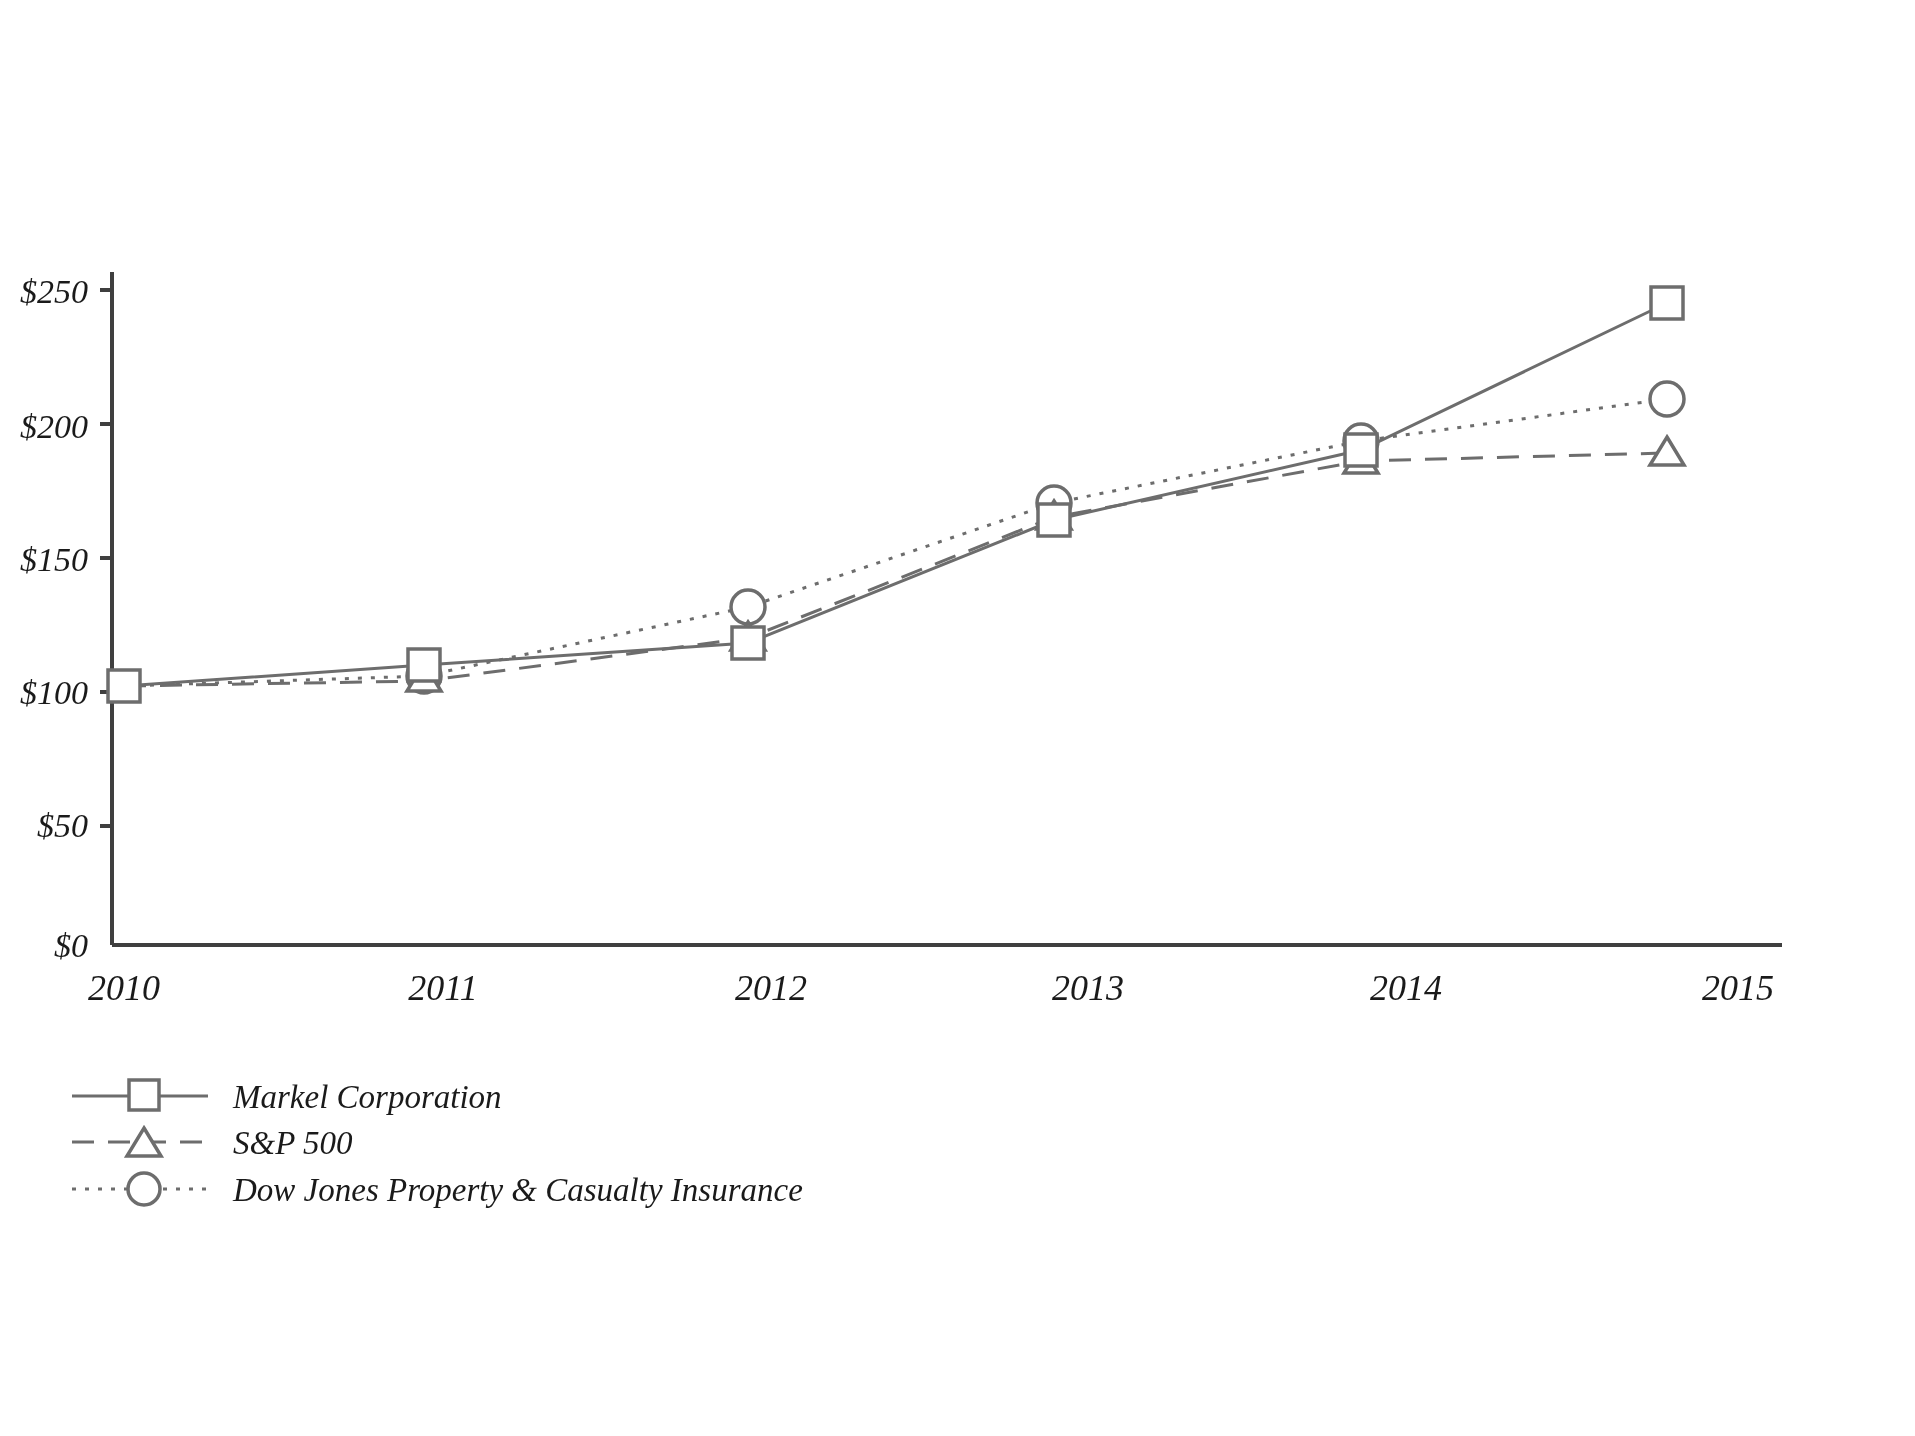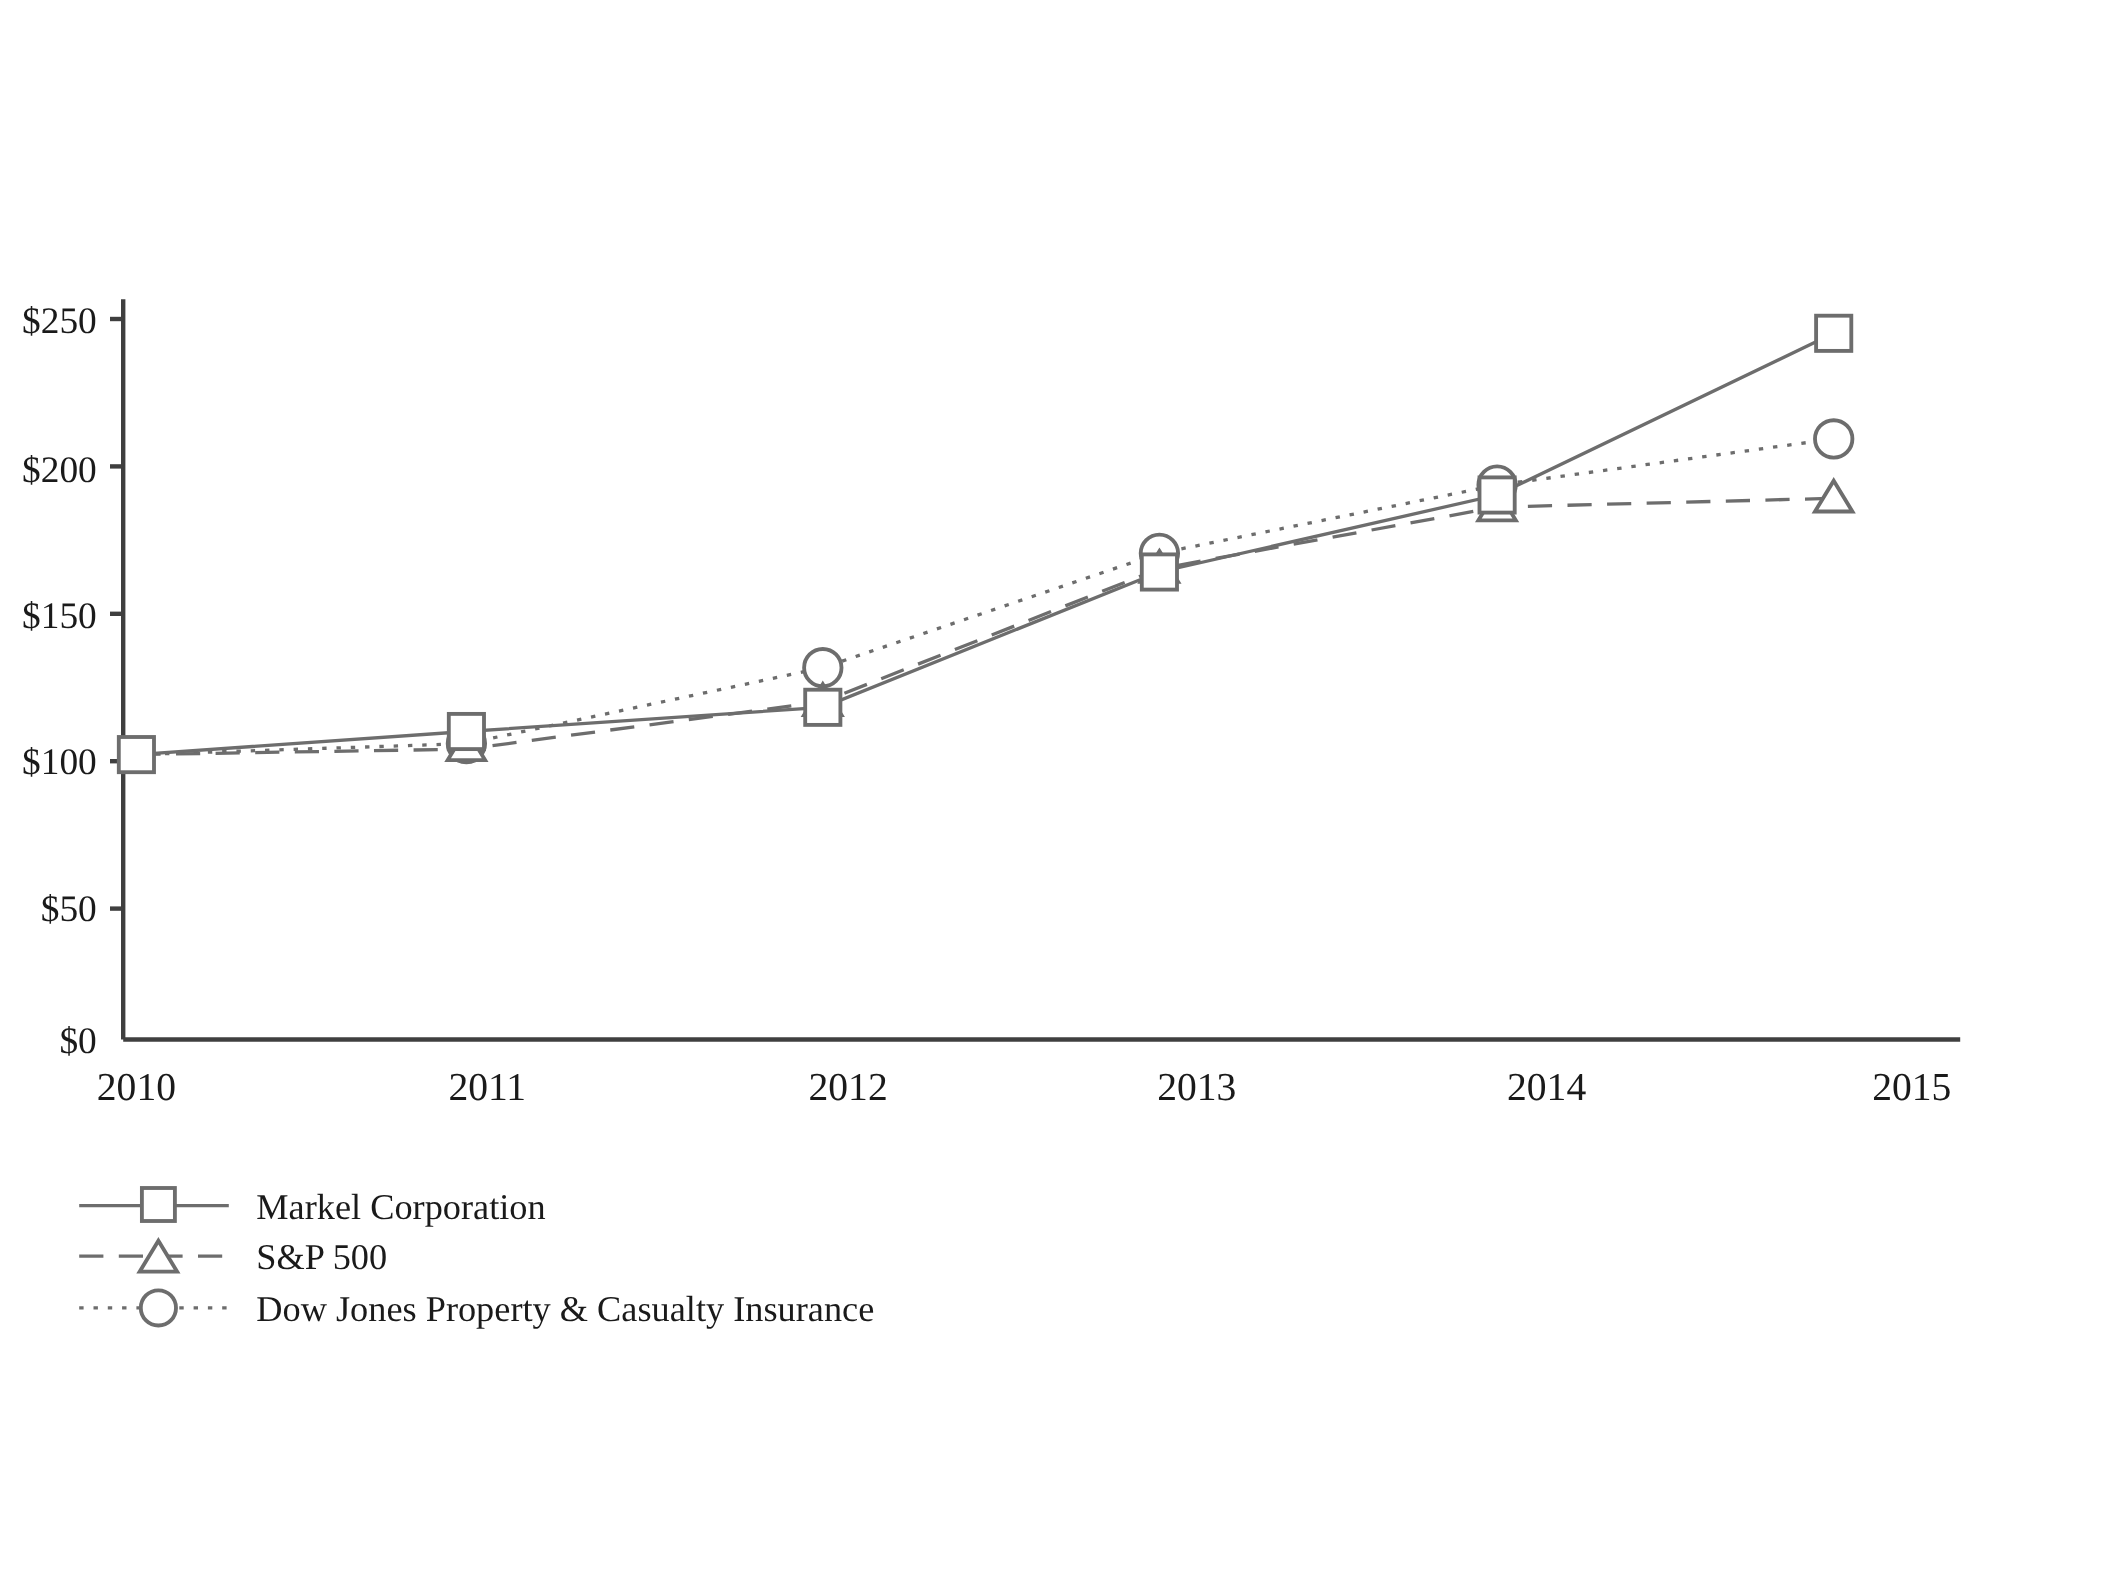--- a/index.html
+++ b/index.html
@@ -18,20 +18,21 @@
     position: relative;
     width: 1915px;
     height: 1436px;
   }
   .plot-area {
     position: absolute;
     left: 0;
     top: 0;
     width: 1915px;
     height: 1024px;
+    font-style: italic;
   }
   svg.chart-svg {
     display: block;
     width: 1915px;
     height: 1436px;
   }
   .tick-label {
     font-family: "Liberation Serif", "DejaVu Serif", serif;
     font-size: 34px;
     fill: #1a1a1a;

